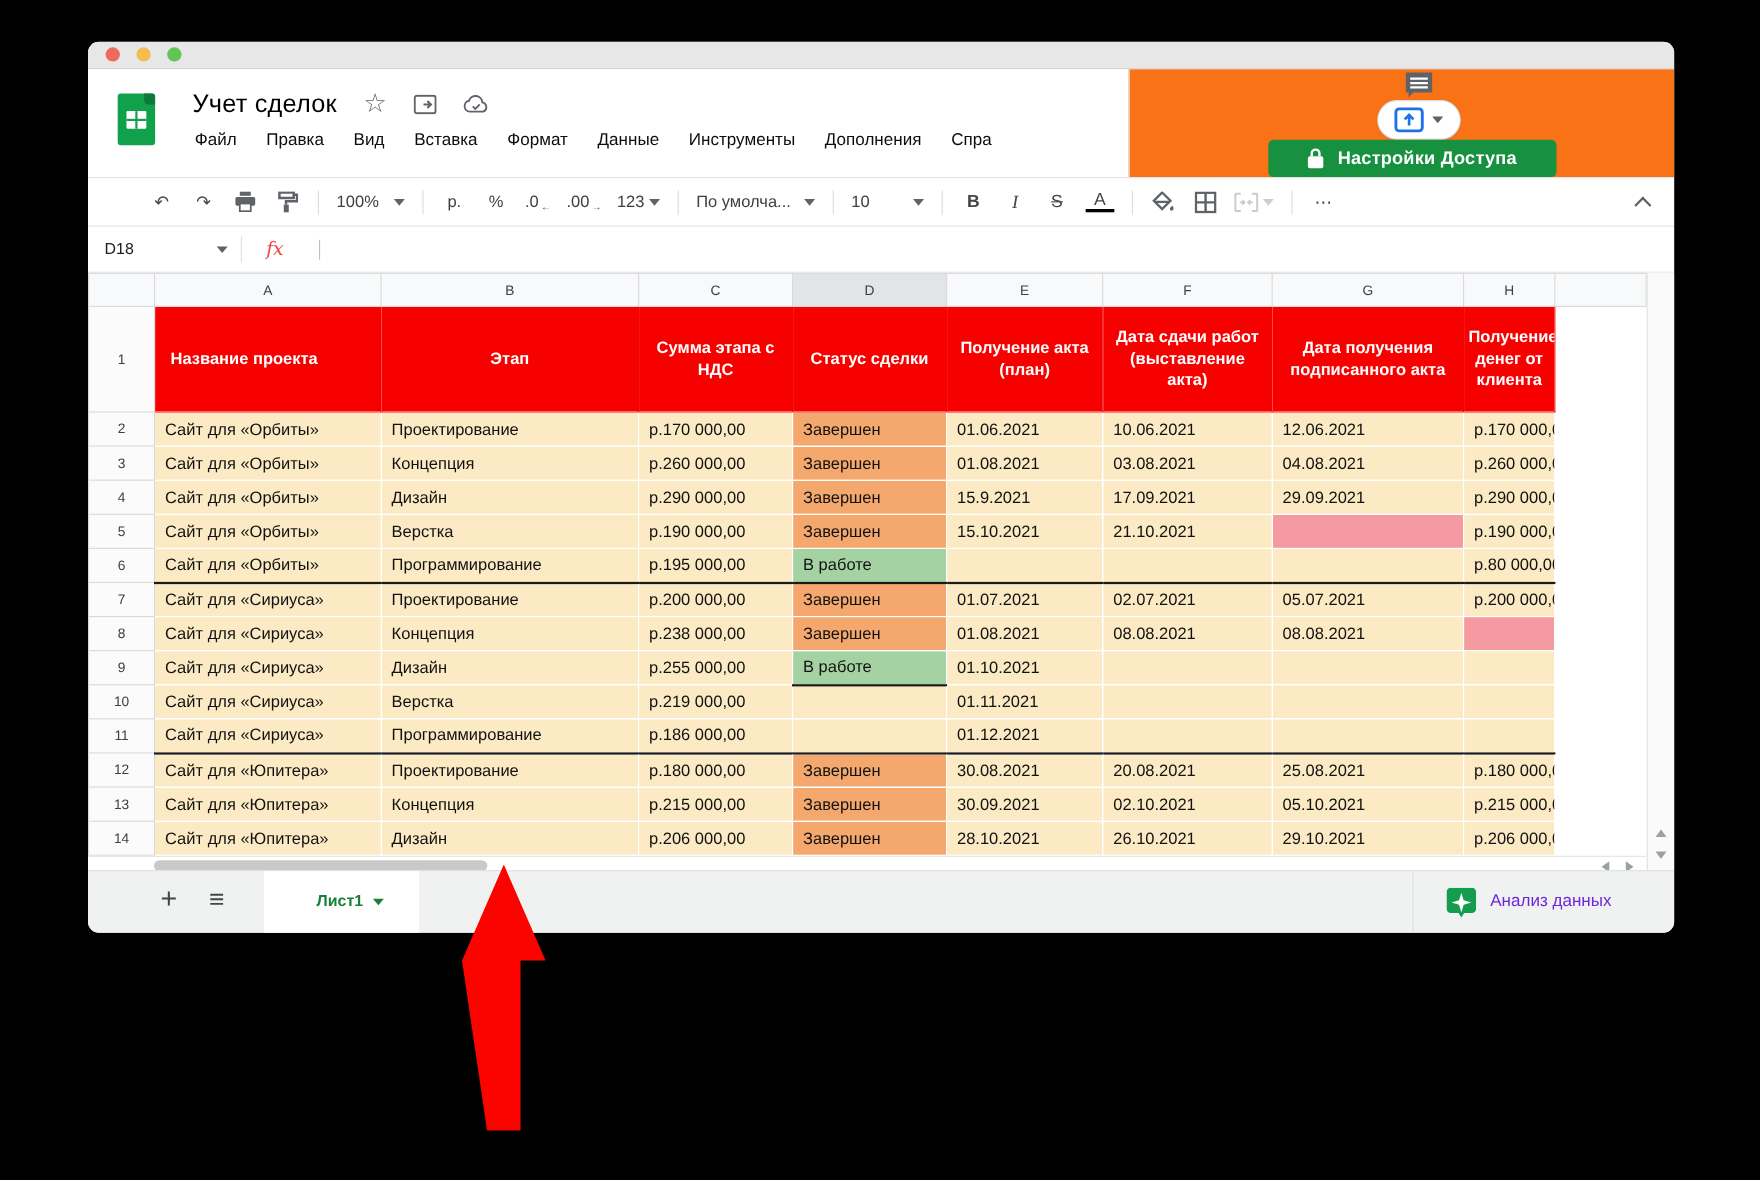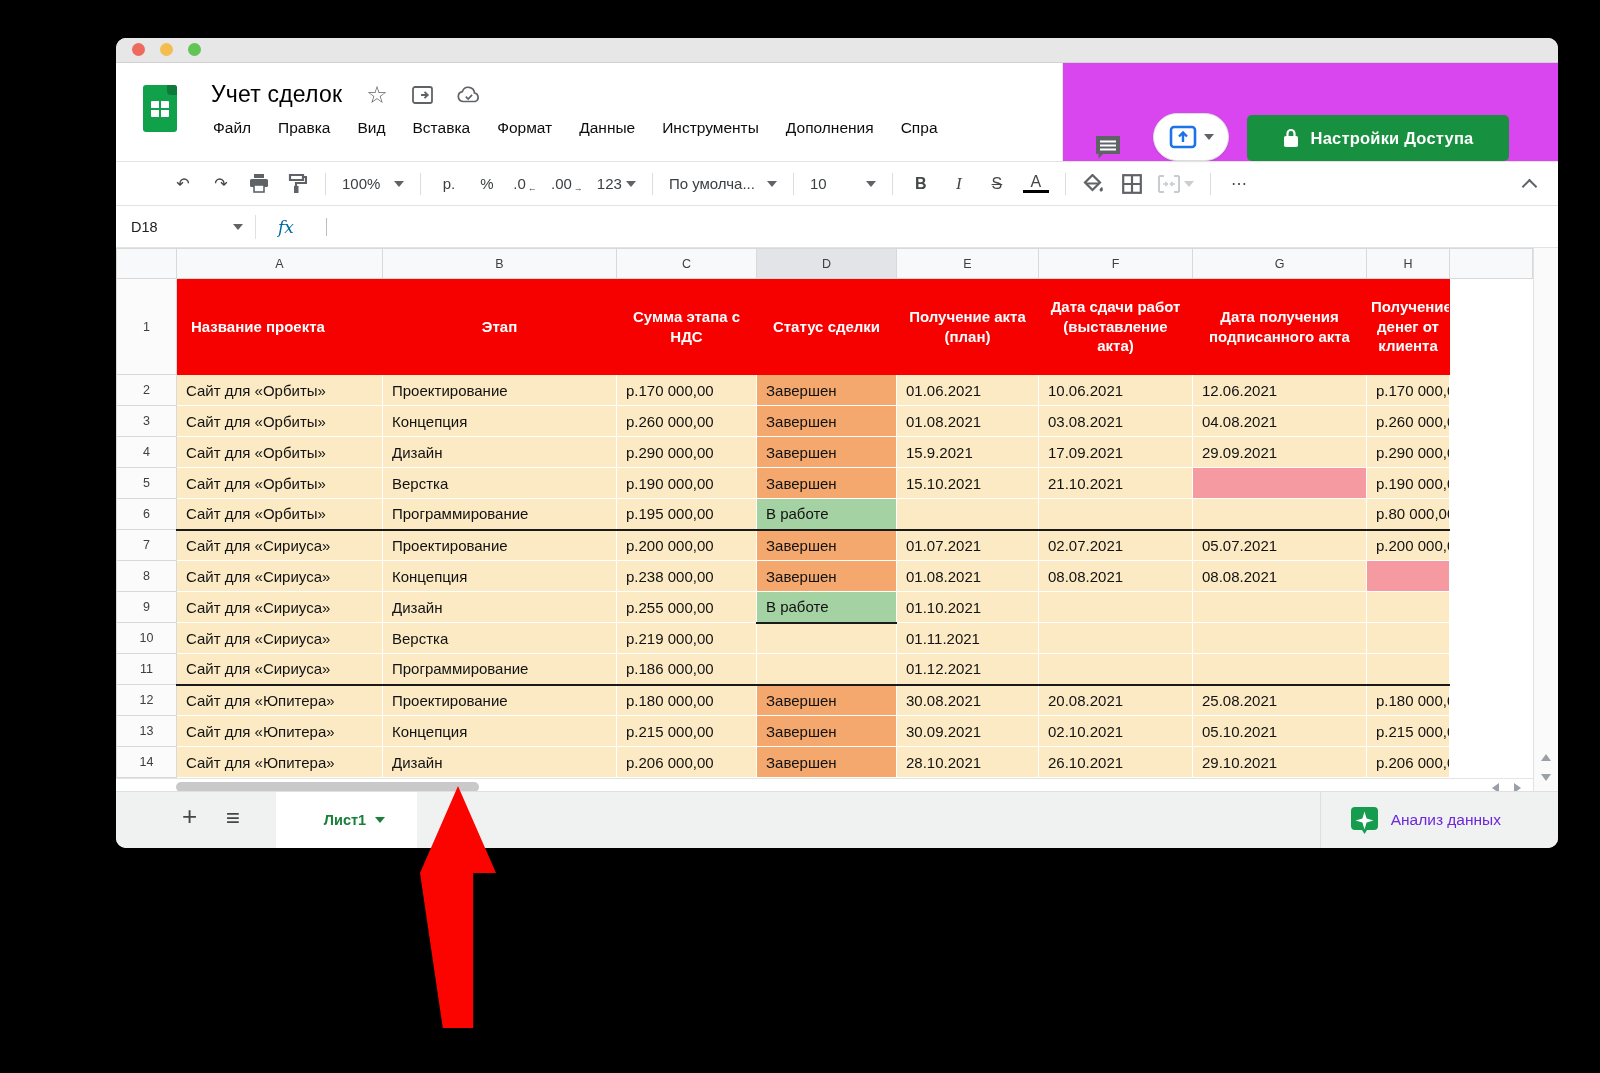--- a/index.html
+++ b/index.html
@@ -4,40 +4,39 @@
 <style>
   html,body{margin:0;padding:0;}
   body{
     width:1600px;height:1073px;background:#000;position:relative;overflow:hidden;
     font-family:"Liberation Sans",sans-serif;-webkit-font-smoothing:antialiased;
   }
   .window{
     position:absolute;left:80px;top:38px;width:1442px;height:810px;background:#fff;
     border-radius:10px;overflow:hidden;display:flex;flex-direction:column;
     box-shadow:0 10px 40px rgba(0,0,0,.6);
-    margin-left:36px;
   }
   
   .titlebar{flex:none;height:24px;background:#e7e7e7;border-bottom:1px solid #d2d2d2;position:relative;}
   .dot{position:absolute;top:5px;width:13px;height:13px;border-radius:50%;}
   .dot.r{left:16px;background:#ee6a5f;} .dot.y{left:44px;background:#f5bd4f;} .dot.g{left:72px;background:#61c454;}
   
   .appheader{flex:none;height:98px;position:relative;background:#fff;}
   .logo{position:absolute;left:27px;top:22px;width:34px;height:47px;background:#12a14b;border-radius:3px;}
   .logo .fold{position:absolute;right:0;top:0;width:10px;height:10px;background:#0c7a39;border-radius:0 3px 0 4px;}
   .logo .pane{position:absolute;left:8px;top:16px;width:18px;height:16px;background:#fff;border-radius:1px;}
   .logo .pane i{position:absolute;background:#12a14b;}
   .logo .pane .h{left:0;top:7px;width:18px;height:2px;} .logo .pane .v{left:8px;top:0;width:2px;height:16px;}
   .title-row{position:absolute;left:95px;top:18px;display:flex;align-items:center;gap:24px;}
   .doc-title{font-size:23px;color:#000;letter-spacing:.2px;}
   .t-icon{color:#5f6368;font-size:20px;line-height:1;display:flex;align-items:center;}
   .menubar{position:absolute;left:97px;top:56px;display:flex;gap:27px;font-size:15.5px;color:#0d0d0d;}
   .menubar span{cursor:default;}
-  .header-right{position:absolute;right:0;top:0;height:100%;width:495px;background:#d946ef;border-left:1px solid #e6e6e6;
-    display:flex;align-items:flex-end;}
+  .header-right{position:absolute;right:0;top:0;height:100%;width:495px;background:#f97316;border-left:1px solid #e6e6e6;
+    display:flex;align-items:center;flex-direction:column;}
   .comment-btn{margin-left:30px;display:flex;}
   .present-pill{margin-left:30px;width:74px;height:46px;border:1px solid #dadce0;border-radius:24px;background:#fff;
     display:flex;align-items:center;justify-content:center;gap:7px;box-shadow:0 1px 2px rgba(0,0,0,.08);}
   .share-btn{margin-left:18px;width:262px;height:46px;background:#17913f;border-radius:5px;color:#fff;
     display:flex;align-items:center;justify-content:center;gap:12px;font-size:16.5px;font-weight:700;letter-spacing:.2px;}
   .caret{width:0;height:0;border-left:5px solid transparent;border-right:5px solid transparent;border-top:6px solid #5f6368;display:inline-block;}
   .caret.green{border-top-color:#188038;}
   
   .toolbar{flex:none;height:43px;border-top:1px solid #e3e3e3;display:flex;align-items:center;padding-left:48px;
     color:#444746;position:relative;}
@@ -53,21 +52,21 @@
   .b-italic{font-style:italic;font-family:"Liberation Serif",serif;font-size:17px;}
   .b-strike{text-decoration:line-through;font-size:16px;}
   .b-color{font-size:16px;border-bottom:3px solid #000;line-height:1.05;padding:0 1px;}
   .muted{opacity:.45;}
   .collapse-chevron{position:absolute;right:22px;top:16px;width:12px;height:12px;}
   .collapse-chevron::before{content:"";position:absolute;left:0;top:3px;width:9px;height:9px;border-left:2.5px solid #5f6368;border-top:2.5px solid #5f6368;transform:rotate(45deg);}
   
   .formulabar{flex:none;height:41px;border-top:1px solid #e3e3e3;border-bottom:1px solid #e3e3e3;display:flex;align-items:center;}
   .namebox{width:112px;padding-left:15px;display:flex;align-items:center;justify-content:space-between;font-size:14.5px;color:#202124;}
   .fb-sep{width:1px;height:24px;background:#e0e0e0;margin-left:12px;}
-  .fx{margin-left:22px;font-family:"DejaVu Serif",serif;font-style:italic;color:#0369a1;font-size:17px;}
+  .fx{margin-left:22px;font-family:"DejaVu Serif",serif;font-style:italic;color:#ef4444;font-size:17px;}
   .fb-cursor{width:1px;height:18px;background:#bdbdbd;margin-left:32px;}
   
   .grid-wrap{flex:1;display:flex;min-height:0;background:#fff;}
   .table-zone{flex:1;display:flex;flex-direction:column;min-width:0;}
   table{border-collapse:collapse;table-layout:fixed;width:100%;}
   td{box-sizing:border-box;}
   tr.col-letters td{height:30px;background:#f8f9fa;border:1px solid #d9d9d9;font-size:12.5px;color:#3c4043;text-align:center;}
   tr.col-letters td.sel{background:#e2e4e7;}
   td.rowhdr{background:#fbfbfb;border:1px solid #d9d9d9;color:#3c4043;font-size:12.5px;text-align:center;font-weight:400;}
   tr.red-row td.hcell{height:96px;background:#f60000;border:1px solid #f60000;color:#fff;font-weight:700;font-size:15px;

